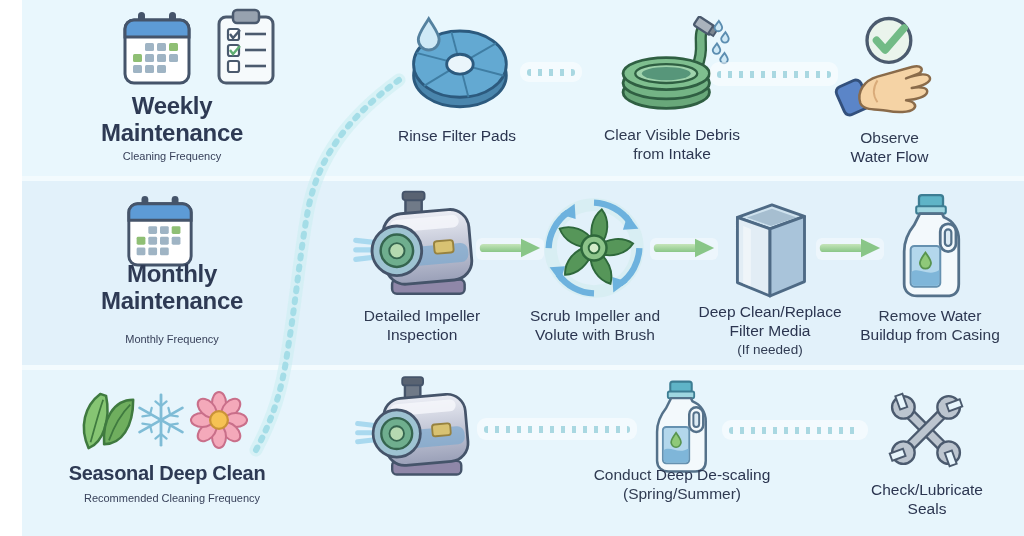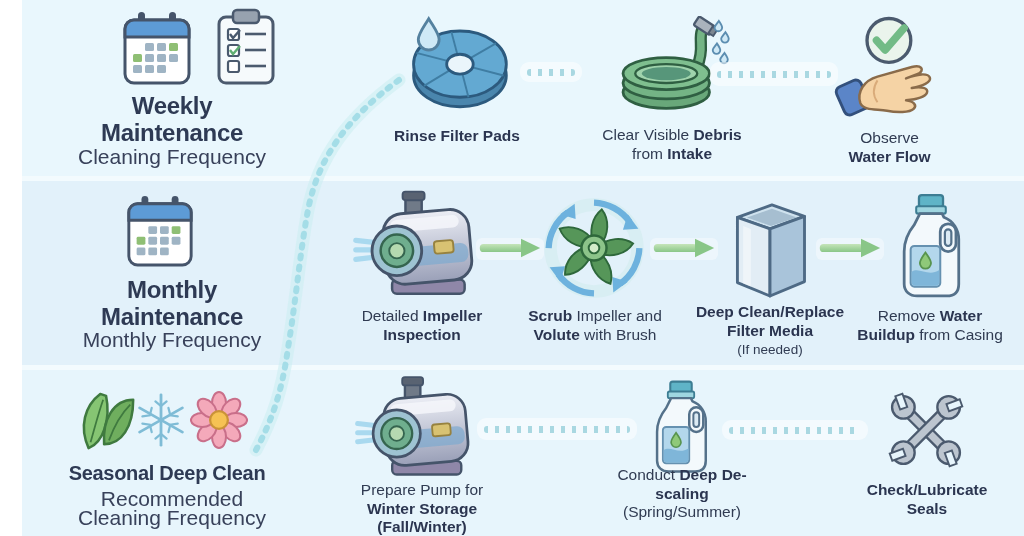--- a/index.html
+++ b/index.html
@@ -13,26 +13,26 @@
       #f3fbfe 365px,#f3fbfe 370px,
       #e7f5fc 370px,#e7f5fc 536px);
     margin-left:22px;
   }
   .abs{position:absolute;}
   .rowtitle{
     font-weight:bold;color:#2e3a54;text-align:center;
     font-size:24px;line-height:27px;letter-spacing:-0.3px;
   }
   .rowsub{
-    color:#38415a;text-align:center;font-size:21px;line-height:19px;
+    color:#38415a;text-align:center;font-size:11px;line-height:19px;
   }
   .itemlabel{
     color:#303b52;text-align:center;font-size:15.5px;line-height:18.5px;
   }
-  .itemlabel .b{font-weight:bold;color:#2b3550;text-align:right;}
+  .itemlabel .b{font-weight:normal;color:#2b3550;text-align:right;}
   .itemlabel .sm{font-size:13.5px;}
   .dotband{
     position:absolute;background:rgba(255,255,255,0.5);border-radius:9px;
     display:flex;align-items:center;padding:0 7px;box-sizing:border-box;
   }
   .dashes{
     height:7px;width:100%;border-radius:3px;opacity:.95;
     background:repeating-linear-gradient(90deg,#a5d6e0 0 4px,transparent 4px 11px);
   }
   .garrowband{position:absolute;background:rgba(255,255,255,0.38);border-radius:6px;}
@@ -193,21 +193,21 @@
   </svg>
   <div class="abs itemlabel" style="left:795px;top:129px;width:145px">
       <div><span class="">Observe</span></div>
       <div><span class="b ">Water Flow</span></div>
     </div>
 
   <svg class="abs" style="left:103px;top:194px" width="70" height="74">
       <use href="#sym-calendar"></use>
     </svg>
 
-  <div class="abs rowtitle" style="left:50px;top:276px;width:200px">Monthly Maintenance</div>
+  <div class="abs rowtitle" style="left:50px;top:260px;width:200px">Monthly Maintenance</div>
   <div class="abs rowsub" style="left:40px;top:330px;width:220px">Monthly Frequency</div>
 
   <svg class="abs" style="left:330px;top:190px" width="126" height="112">
       <use href="#sym-pump"></use>
     </svg>
   <div class="abs itemlabel" style="left:315px;top:307px;width:170px">
       <div><span class="">Detailed </span><span class="b ">Impeller</span></div>
       <div><span class="b ">Inspection</span></div>
     </div>
 
@@ -305,25 +305,20 @@
     </g>
     <circle cx="31" cy="32" r="9.5" fill="#f6c254" stroke="#cb9338" stroke-width="2.4"></circle>
   </svg>
 
   <div class="abs rowtitle" style="left:10px;top:460px;width:270px;font-size:20px">Seasonal Deep Clean</div>
   <div class="abs rowsub" style="left:45px;top:489px;width:210px">Recommended Cleaning Frequency</div>
 
   <svg class="abs" style="left:332px;top:376px" width="120" height="106">
       <use href="#sym-pump"></use>
     </svg>
-  <div class="abs itemlabel" style="left:315px;top:481px;width:170px">
-      <div><span class="">Prepare Pump for</span></div>
-      <div><span class="b ">Winter Storage</span></div>
-      <div><span class="b ">(Fall/Winter)</span></div>
-    </div>
 
   <div class="dotband" style="left:455px;top:418px;width:160px;height:22px">
       <div class="dashes"></div>
     </div>
 
   <svg class="abs" style="left:626px;top:378px" width="66" height="98">
       <use href="#sym-bottle"></use>
     </svg>
   <div class="abs itemlabel" style="left:570px;top:466px;width:180px">
       <div><span class="">Conduct </span><span class="b ">Deep De-scaling</span></div>

